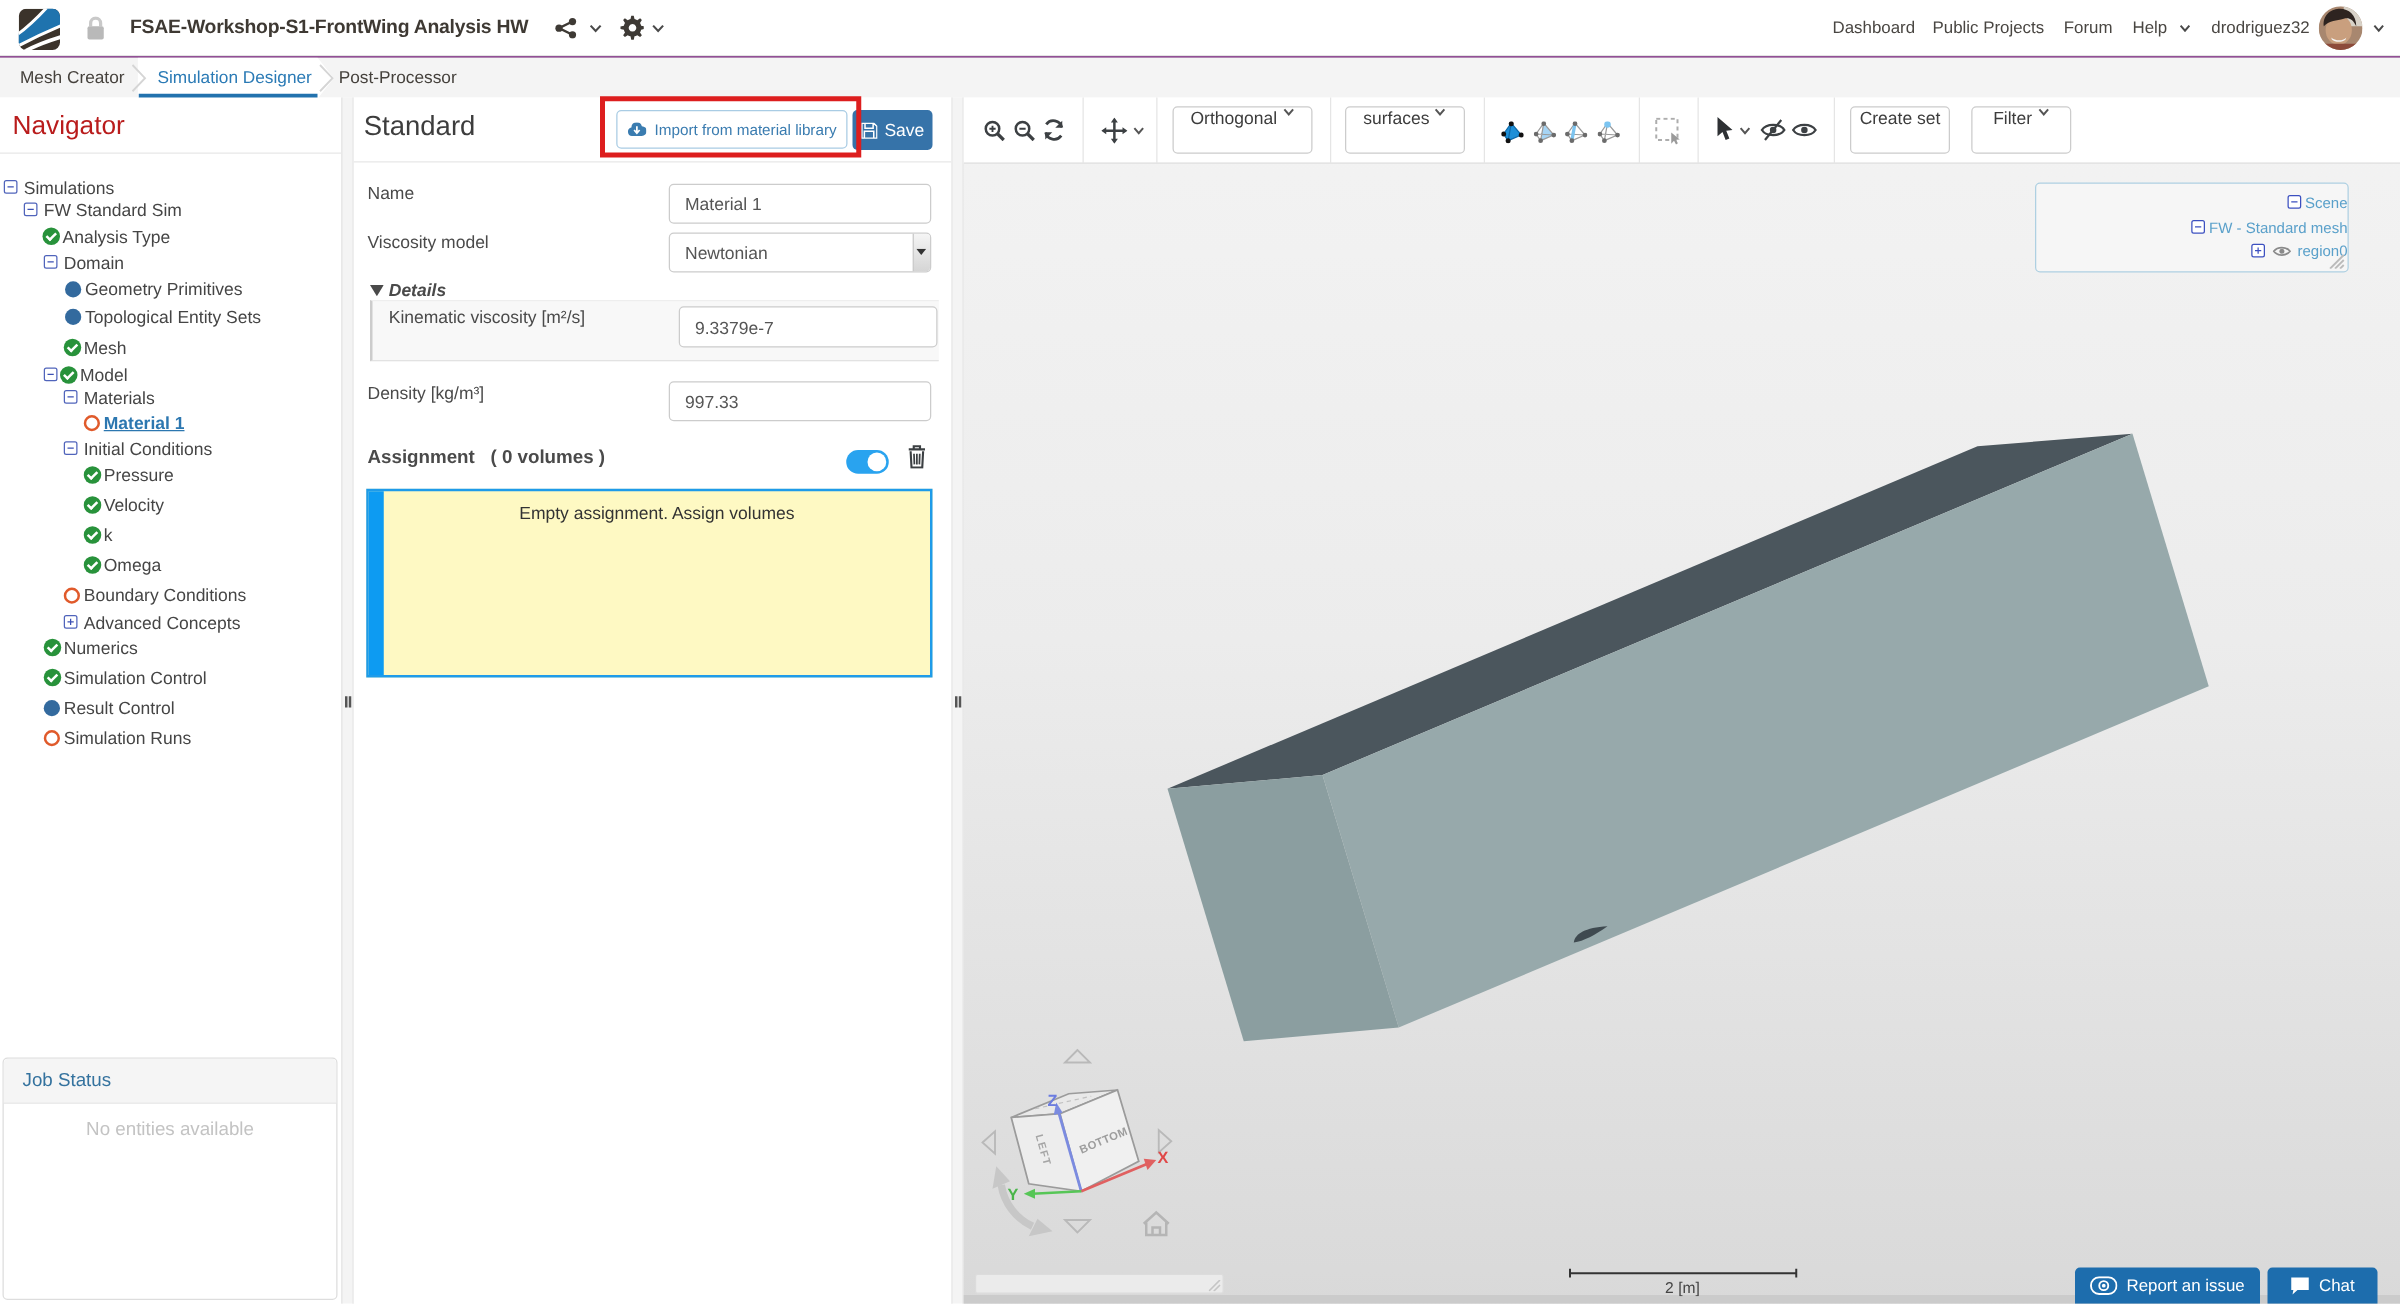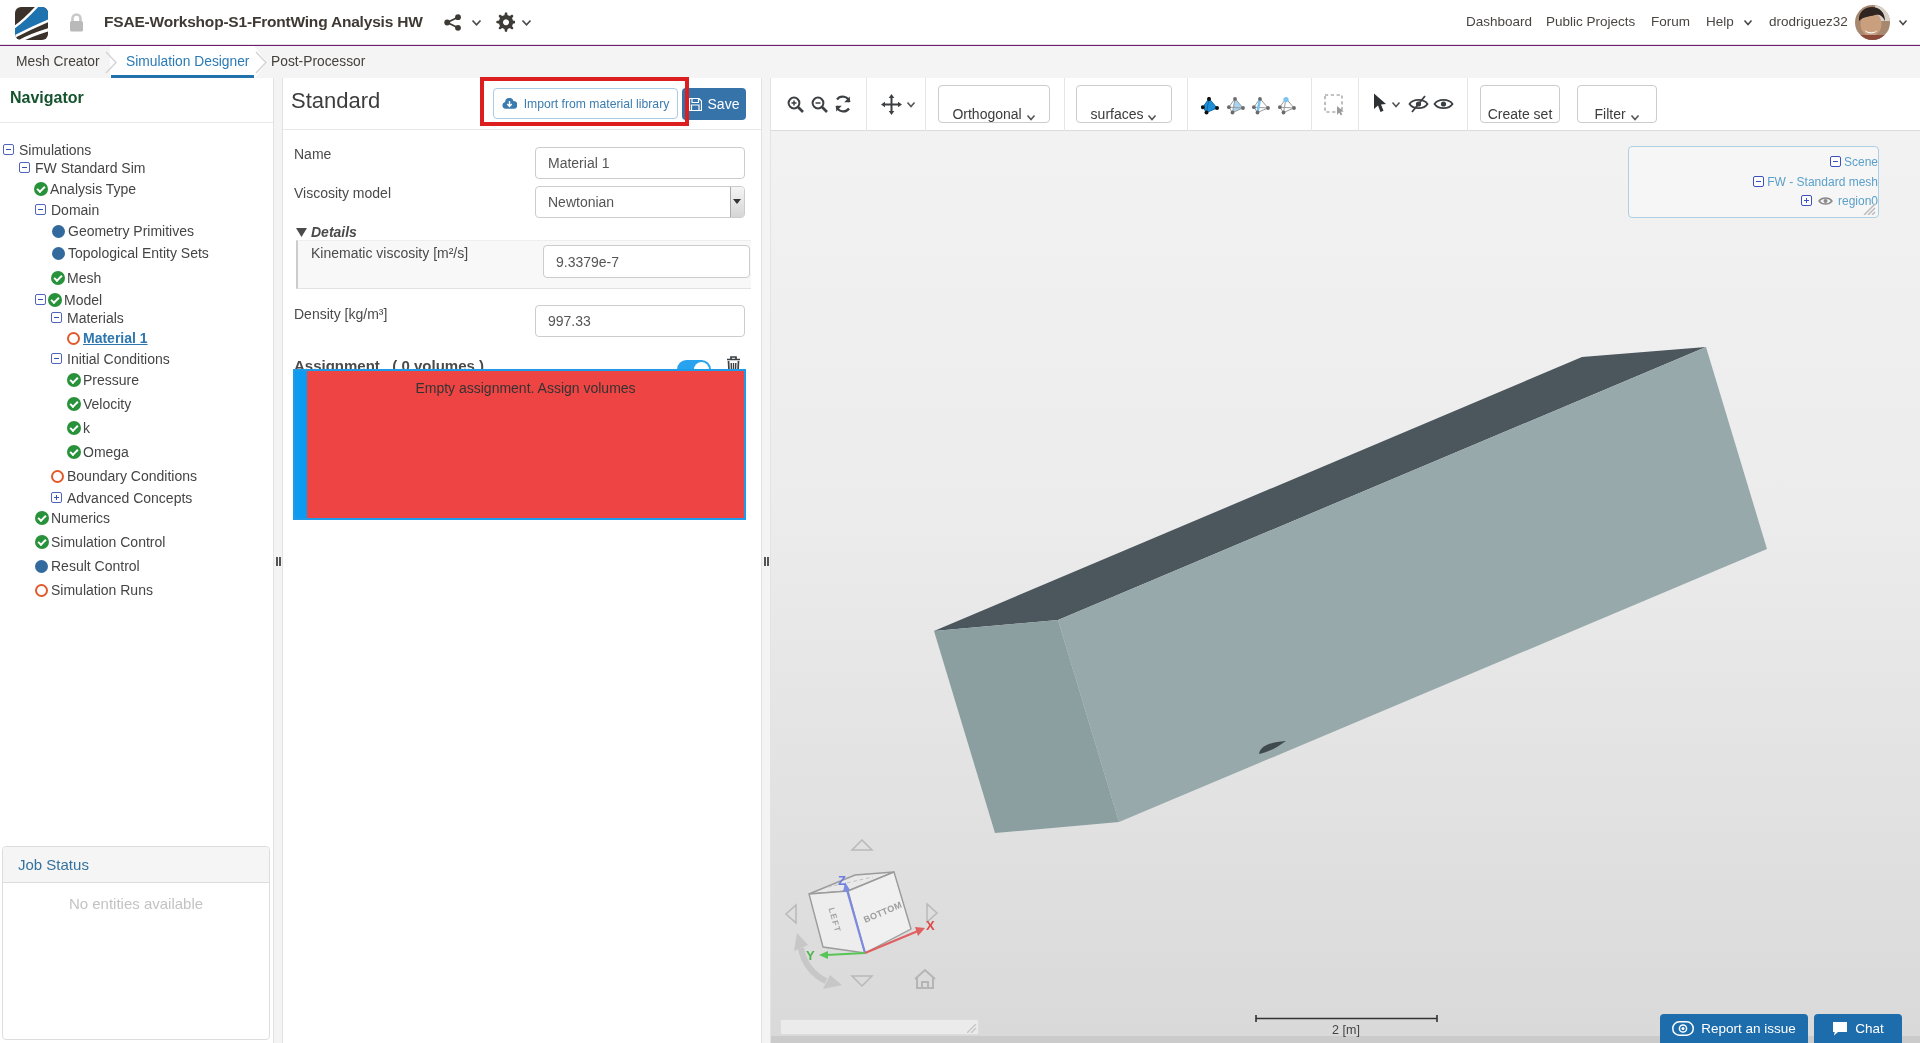--- a/index.html
+++ b/index.html
@@ -40,29 +40,29 @@
 #jobbox { position:absolute; left:2px; top:846px; width:268px; height:194px; border:1px solid #ddd; border-radius:4px; background:#fff; }
 #jobhead { height:36px; background:#f5f5f5; border-bottom:1px solid #ddd; border-radius:4px 4px 0 0; line-height:36px; padding-left:15px; font-size:15px; color:#34729e; }
 #jobempty { margin-top:12px; text-align:center; font-size:15px; color:#c3c3c3; }
 #mathr { position:absolute; left:283px; top:129px; width:478px; height:1px; background:#e8e8e8; }
 .mlabel { position:absolute; font-size:14px; color:#4a4a4a; }
 .minput { position:absolute; border:1px solid #ccc; border-radius:4px; background:#fff; font-size:14px; color:#555; padding-left:12px; display:flex; align-items:center; }
 #btn-import { position:absolute; left:493px; top:88px; width:185px; height:31px; border:1px solid #a9cce4; border-radius:4px; background:#fff; color:#3a7cb0; font-size:12.2px; display:flex; align-items:center; justify-content:center; }
 #btn-save { position:absolute; left:682px; top:88px; width:64px; height:32px; border-radius:4px; background:#3673a9; color:#fff; font-size:14px; display:flex; align-items:center; justify-content:center; }
 #redbox { position:absolute; left:480px; top:77px; width:209px; height:49px; border:4px solid #dd1e1e; z-index:50; }
 #detbox { position:absolute; left:296px; top:240px; width:455px; height:49px; background:#f8f8f8; border-top:1px solid #eee; border-bottom:1px solid #e2e2e2; border-left:2px solid #ccc; }
-#assignbox { position:absolute; left:293px; top:369px; width:453px; height:151px; border:2px solid #1e9be9; background:#ef4444; }
+#assignbox { position:absolute; left:293px; top:391px; width:453px; height:151px; border:2px solid #1e9be9; background:#fef9c3; }
 #assignstrip { position:absolute; left:0; top:0; width:12px; height:147px; background:#0d9bf2; }
 #toggle { position:absolute; left:677px; top:360px; width:34px; height:19px; border-radius:10px; background:#29a3ef; }
 #toggle:before { content:""; position:absolute; right:2px; top:2px; width:15px; height:15px; border-radius:50%; background:#fff; }
 
 
 #vtoolbar { position:absolute; left:0; top:0; width:1149px; height:53px; background:#fff; border-bottom:1px solid #dcdcdc; }
 .vsep { position:absolute; top:0; width:1px; height:53px; background:#e5e5e5; }
-.vbtn { position:absolute; top:7px; height:38px; border:1px solid #ccc; border-radius:4px; background:#fff; font-size:14px; color:#3c3c3c; display:flex; align-items:flex-end; justify-content:center; }
+.vbtn { position:absolute; top:7px; height:38px; border:1px solid #ccc; border-radius:4px; background:#fff; font-size:14px; color:#3c3c3c; display:flex; align-items:flex-start; justify-content:center; }
 .sceneitem { font-size:12px; color:#5aa0ca; white-space:nowrap; height:19.5px; }
 #scenetree { position:absolute; left:857px; top:68px; width:251px; height:72px; background:#f6f6f6; border:1px solid #aed0e2; border-radius:4px; padding:8px 0 0 14px;text-align:right; }
 .sexp { display:inline-block; width:11px; height:11px; border:1px solid #3c50c0; border-radius:2px; position:relative; background:#fff; vertical-align:-1px; }
 .sexp:before { content:""; position:absolute; left:2px; top:4px; width:5px; height:1px; background:#3c50c0; }
 .sexp.plus:after { content:""; position:absolute; left:4px; top:2px; width:1px; height:5px; background:#3c50c0; }
 #btn-report { position:absolute; left:889px; top:936px; width:148px; height:29px; background:#1d6dad; border-radius:4px 4px 0 0; color:#fff; font-size:13.5px; display:flex; align-items:center; justify-content:center; }
 #btn-chat { position:absolute; left:1043px; top:936px; width:88px; height:29px; background:#1d6dad; border-radius:4px 4px 0 0; color:#ffffff; font-size:13.5px; display:flex; align-items:center; justify-content:center; }
 #progressbox { position:absolute; left:9px; top:941px; width:199px; height:16px; background:#ebebeb; border:1px solid #dcdcdc; border-radius:2px; }
 #bottomstrip { position:absolute; left:0; top:958px; width:1149px; height:7px; background:#cbcbcb; }
 </style>
@@ -142,21 +142,21 @@
       </svg>
   <div class="tab" style="left:126px;color:#2a7ab5">Simulation Designer</div>
   <svg class="tabchev" style="left:254px">
         <path d="M2,2 L12,12.5 L2,23" fill="none" stroke="#d5d5d5" stroke-width="1.5"></path>
       </svg>
   <div class="tab" style="left:271px">Post-Processor</div>
   <div id="tab-underline"></div>
 </div>
 
 <div id="nav"></div>
-<h1 class="abs" style="left:10px;top:89px;font-size:16px;font-weight:700;color:#14532d;">Navigator</h1>
+<h1 class="abs" style="left:10px;top:89px;font-size:21px;font-weight:400;color:#b91c1c;">Navigator</h1>
 <div id="navhr"></div>
 <div id="treezone">
 <div class="trow" style="left:3px;top:142px"><span class="texp"></span><span>Simulations</span></div>
 <div class="trow" style="left:19px;top:160px"><span class="texp"></span><span>FW Standard Sim</span></div>
 <div class="trow" style="left:34px;top:181px"><span class="tchk"></span><span>Analysis Type</span></div>
 <div class="trow" style="left:35px;top:202px"><span class="texp"></span><span>Domain</span></div>
 <div class="trow" style="left:52px;top:223px"><span class="tdot"></span><span>Geometry Primitives</span></div>
 <div class="trow" style="left:52px;top:245px"><span class="tdot"></span><span>Topological Entity Sets</span></div>
 <div class="trow" style="left:51px;top:270px"><span class="tchk"></span><span>Mesh</span></div>
 <div class="trow" style="left:35px;top:292px"><span class="texp"></span><span class="tchk" style="margin-left:-3px"></span><span>Model</span></div>

